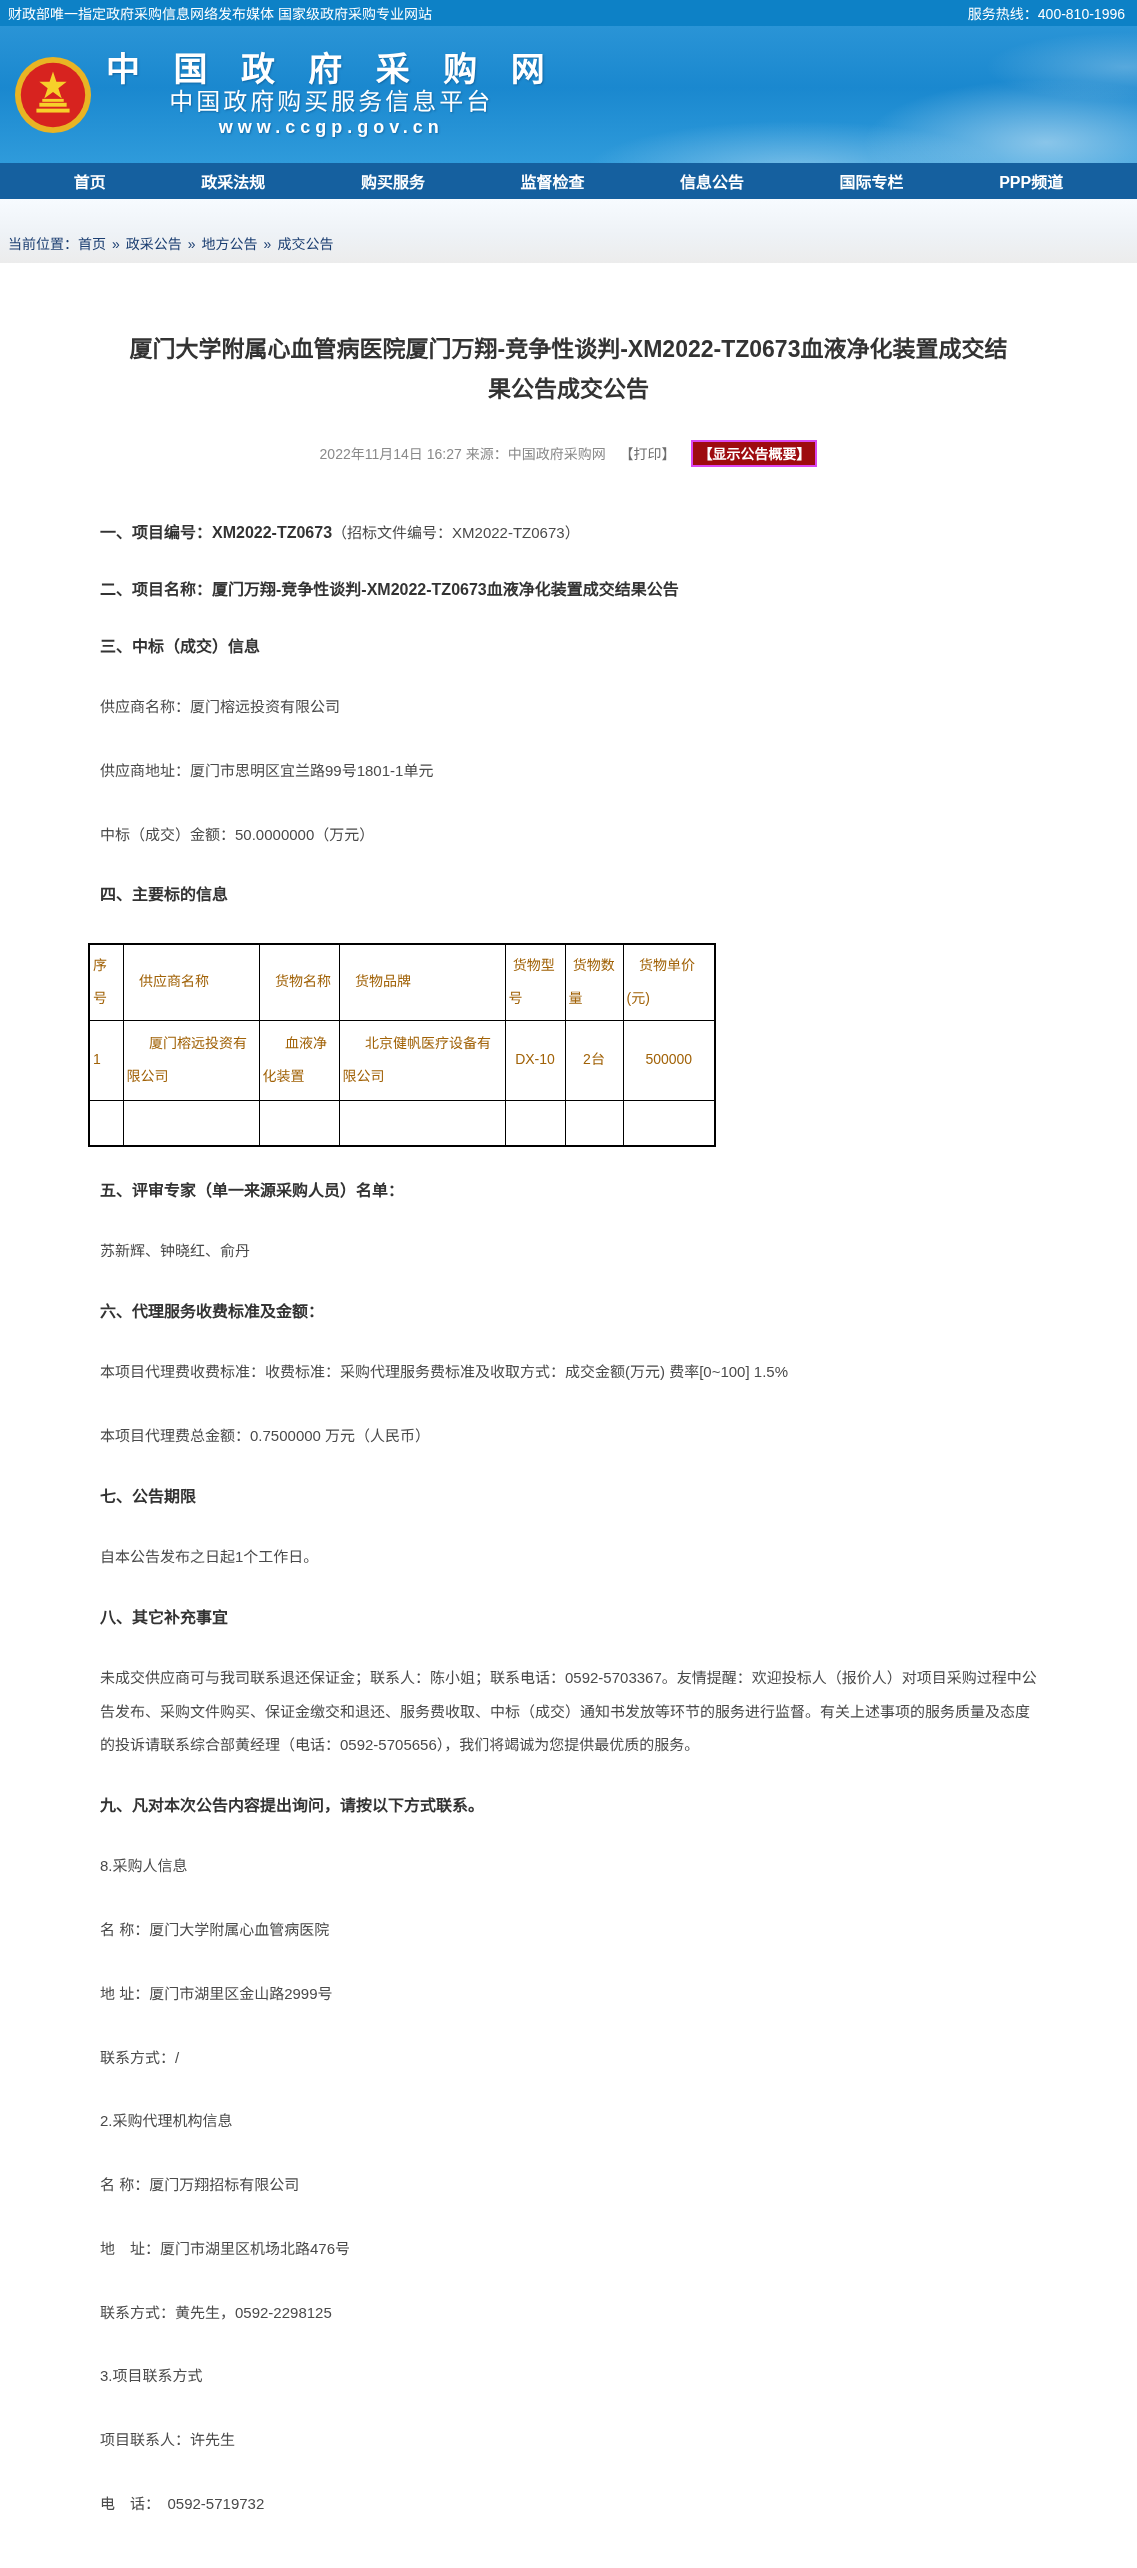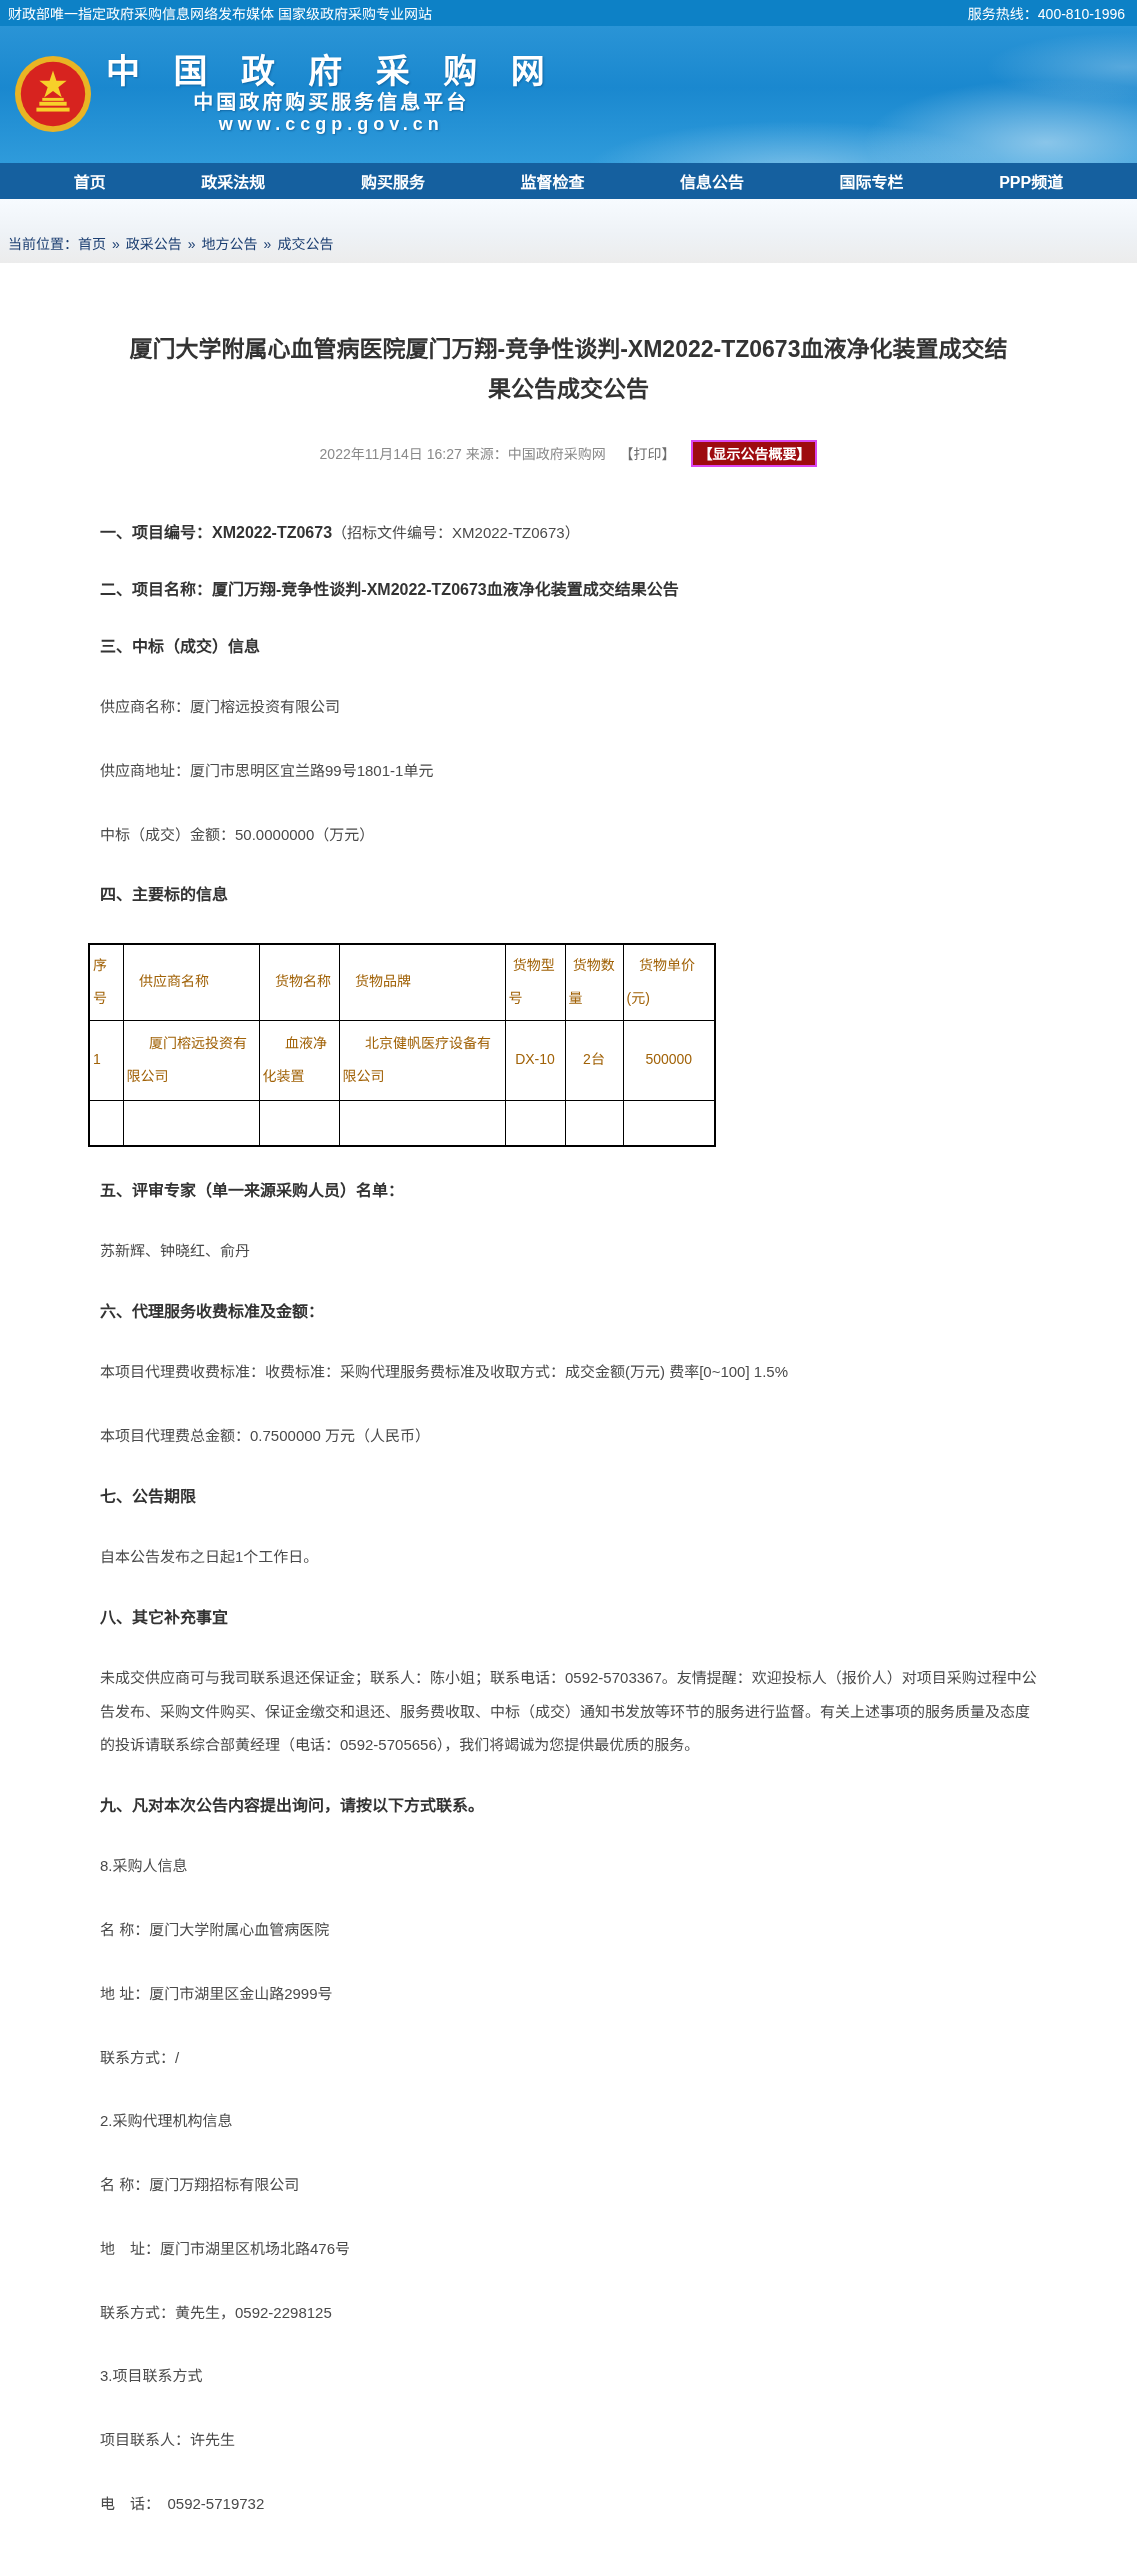--- a/index.html
+++ b/index.html
@@ -36,21 +36,21 @@
     align-items: center;
   }
   .header-inner { display: flex; align-items: center; padding-left: 14px; }
   .emblem { width: 78px; height: 78px; margin-right: 14px; flex: none; }
   .site-text { color: #ffffff; text-align: center; }
   .site-name {
     font-size: 34px; font-weight: bold; letter-spacing: 12px;
     line-height: 1.1; text-shadow: 1px 1px 2px rgba(0,60,110,0.45); white-space: nowrap;
   }
   .site-sub {
-    font-size: 20px; font-weight: bold; letter-spacing: 3px;
+    font-size: 24px; font-weight: normal; letter-spacing: 3px;
     line-height: 1.2; text-shadow: 1px 1px 2px rgba(0,60,110,0.45); white-space: nowrap;
   }
   .site-url {
     font-size: 18px; font-weight: bold; letter-spacing: 5px;
     line-height: 1.2; text-shadow: 1px 1px 2px rgba(0,60,110,0.45);
   }
 
   
   .nav {
     height: 36px;

